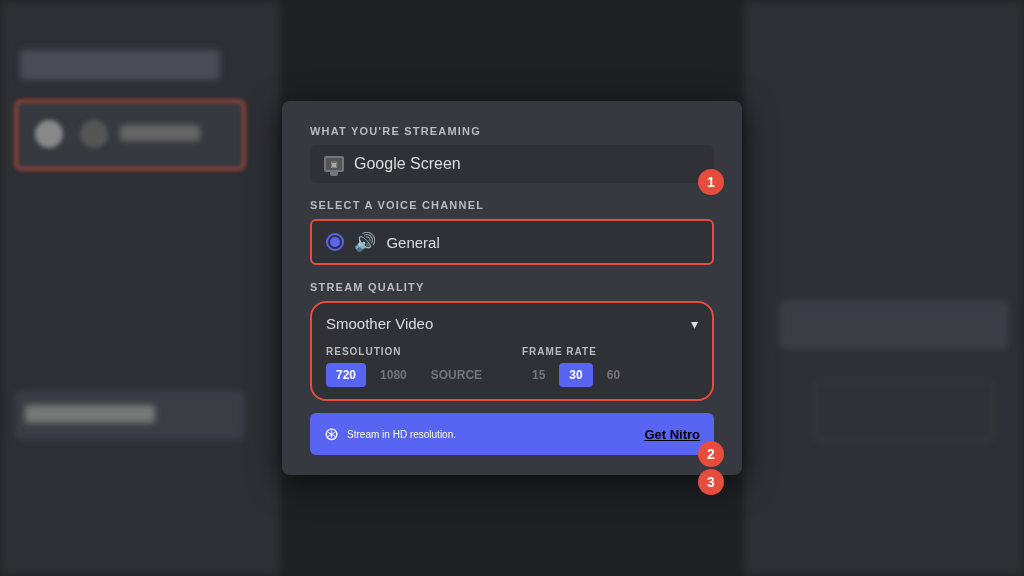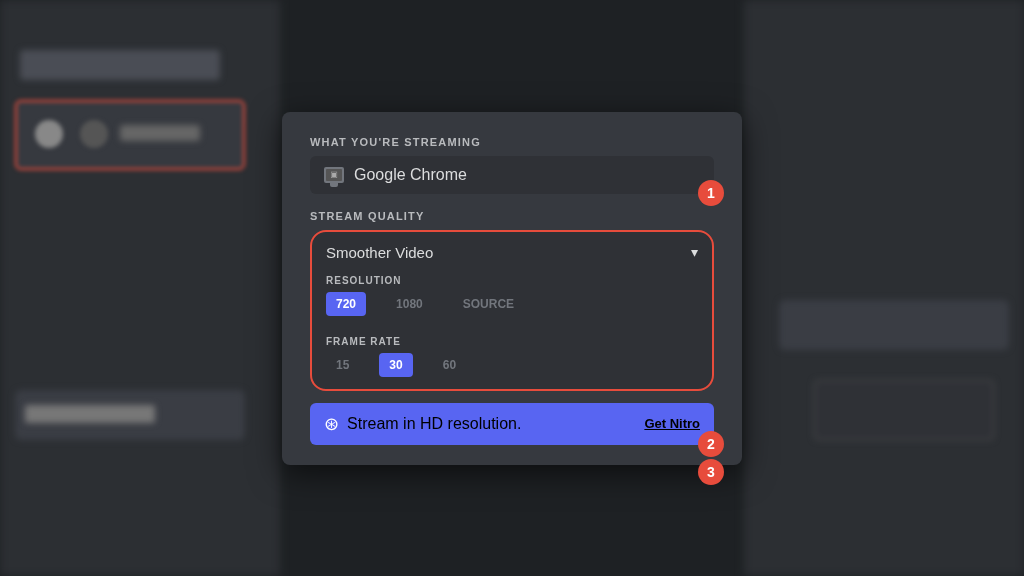--- a/index.html
+++ b/index.html
@@ -257,36 +257,35 @@
     }
     .chevron-icon {
       color: #dcddde;
       font-size: 14px;
     }
 
     
     .options-row {
       display: flex;
       gap: 20px;
-      flex-direction: column;
     }
     .option-group {
       flex: 1;
     }
     .option-group-label {
       color: #b9bbbe;
       font-size: 10px;
       font-weight: 700;
       letter-spacing: 1px;
       text-transform: uppercase;
       margin-bottom: 6px;
     }
     .btn-group {
       display: flex;
-      gap: 20px;
+      gap: 4px;
     }
     .btn-option {
       padding: 5px 10px;
       border-radius: 4px;
       font-size: 12px;
       font-weight: 600;
       border: none;
       cursor: pointer;
     }
     .btn-active {
@@ -311,22 +310,22 @@
     .nitro-left {
       display: flex;
       align-items: center;
       gap: 8px;
     }
     .nitro-icon {
       color: #ffffff;
       font-size: 18px;
     }
     .nitro-text {
-      color: #000000;
-      font-size: 16px;
+      color: #fef9c3;
+      font-size: 10px;
       font-weight: 500;
     }
     .nitro-link {
       color: #000000;
       font-size: 13px;
       font-weight: 600;
       text-decoration: underline;
       cursor: pointer;
     }
 
@@ -356,27 +355,37 @@
 
   <div class="section-label">WHAT YOU'RE STREAMING</div>
 
   <div class="source-row" style="position:relative;">
 
     <div class="source-icon">
       <span style="position:absolute;top:2px;left:2px;right:2px;bottom:2px;background:#555;border-radius:1px;display:flex;align-items:center;justify-content:center;">
         <span style="font-size:8px;color:#aaa;">▣</span>
       </span>
     </div>
-    <span class="source-name">Google Chrome</span>
+    <span class="source-name">Google Screen</span>
 
     <div class="badge badge-1">
       <span>1</span>
     </div>
   </div>
 
+  <div class="voice-section" style="margin-top:16px;">
+    <div class="section-label">SELECT A VOICE CHANNEL</div>
+    <div class="voice-row">
+      <div class="radio-selected">
+        <div class="radio-dot"></div>
+      </div>
+      <span class="speaker-icon">🔊</span>
+      <span class="channel-name">General</span>
+    </div>
+  </div>
 
   <div class="quality-section" style="margin-top:16px;">
     <div class="section-label">STREAM QUALITY</div>
     <div class="quality-box">
 
       <div class="quality-dropdown-row">
         <span class="quality-label">Smoother Video</span>
         <span class="chevron-icon">▾</span>
       </div>
 

